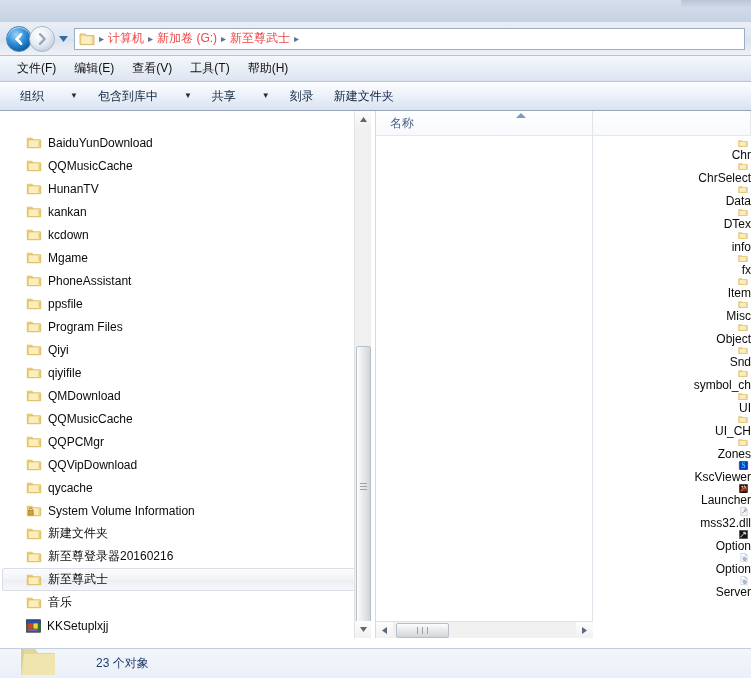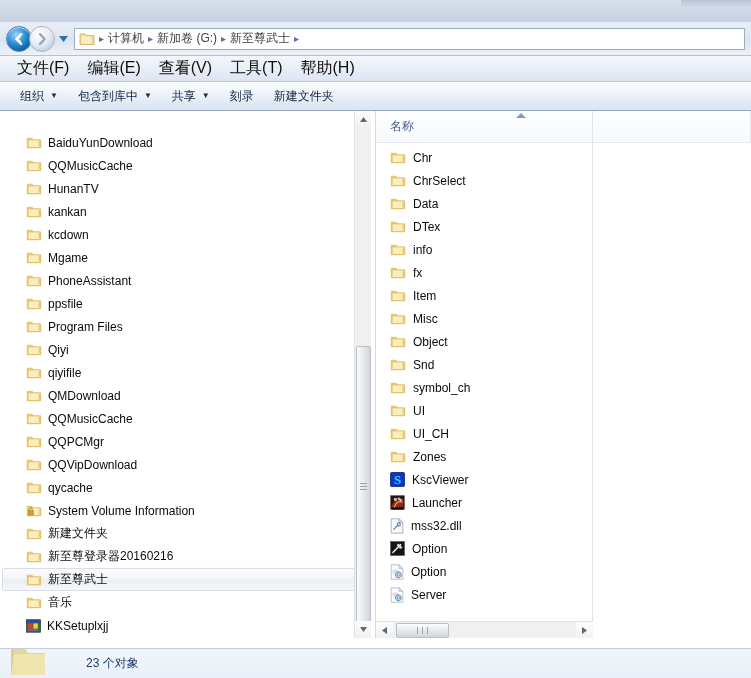--- a/index.html
+++ b/index.html
@@ -52,44 +52,44 @@
     width: 14px; height: 26px; display: flex; align-items: center; justify-content: center;
     margin: 0 2px 0 1px;
   }
   .addr-field {
     flex: 1 1 auto; height: 22px; margin-left: 2px; margin-right: 2px;
     background: #fff; border: 1px solid #9aafc6;
     display: flex; align-items: center; padding: 0 4px;
     font-size: 12px; color: #1b3a6b; overflow: hidden; white-space: nowrap;
   }
   .addr-folder-icon { margin-right: 3px; display:flex; align-items:center; }
-  .crumb { color: #404040; padding: 1px 3px; }
+  .crumb { color: #ef4444; padding: 1px 3px; }
   .crumb-sep { color: #5a7193; padding: 0 1px; font-size: 10px; }
 
   
   .menubar {
     height: 26px;
     background: linear-gradient(to bottom, #f4f7fb 0%, #eaeff7 45%, #dfe6f2 95%, #d5deec 100%);
     display: flex; align-items: center;
     padding-left: 8px;
     border-bottom: 1px solid #b9c6d8;
     color: #101010;
   }
-  .menuitem { padding: 14px 9px; font-size: 16px; white-space: nowrap; }
+  .menuitem { padding: 14px 9px; font-size: 12px; white-space: nowrap; }
 
   
   .toolbar {
     height: 29px;
     background: linear-gradient(to bottom, #fbfdff 0%, #eef3fa 42%, #e0e8f4 80%, #dbe3f0 100%);
     display: flex; align-items: center;
     padding-left: 10px;
     border-bottom: 1px solid #98a6bb;
     color: #11243f;
   }
-  .tbitem { display: flex; align-items: center; padding: 3px 10px; white-space: nowrap; font-size: 12px; }
+  .tbitem { display: flex; align-items: center; padding: 3px 10px; white-space: nowrap; font-size: 12px; gap: 20px; }
   .tbcaret { margin-left: 6px; font-size: 8px; color: #2a2a2a; line-height: 1; }
 
   
   .content {
     position: relative;
     height: 527px;
     display: flex;
     background: #fff;
   }
 
@@ -142,40 +142,41 @@
   .splitter { width: 4px; flex: 0 0 4px; background: #fff; }
 
   
   .listpane {
     flex: 1 1 auto; position: relative;
     background: #fff;
     border-left: 1px solid #d6dbe3;
     overflow: hidden;
   }
   .colheader {
-    height: 32px;
+    height: 25px;
     background: linear-gradient(to bottom, #fdfeff 0%, #f7f9fc 100%);
     border-bottom: 1px solid #e4e8ee;
     display: flex; align-items: center;
     position: relative;
   }
   .colheader .coltitle { padding-left: 14px; color: #4c6489; font-size: 12px; }
   .colheader .sortmark {
     position: absolute; left: 140px; top: 2px;
     width: 0; height: 0;
     border-left: 5px solid transparent; border-right: 5px solid transparent;
     border-bottom: 5px solid #7b9bc4;
   }
   .colheader .colsep { position:absolute; right: 0; top: 0; bottom: 0; width:1px; background:#e4e8ee; }
 
   .filelist { padding-top: 3px; }
   .filerow {
-    height: 23px; display: flex; align-items: center;
+    height: 23px; display: flex; align-items: flex-end;
     padding-left: 14px; font-size: 12px; color: #0b0b0b;
     white-space: nowrap;
+    flex-direction: column;
   }
   .filerow .ilabel { margin-left: 7px; }
 
   
   .list-right-edge {
     position: absolute; top: 0; bottom: 0; right: 158px; width: 1px; background: #dfe3ea;
   }
   .hscroll {
     position: absolute; left: 0; right: 158px; bottom: 0; height: 17px;
     background: #f0f0f0; border-top: 1px solid #e2e2e2;
@@ -195,21 +196,21 @@
   }
   .hgrip { height: 7px; display:flex; }
   .hgrip i { display:block; width:1px; background:#9aa3ad; margin:0 2px; }
 
   
   .statuspane {
     position: absolute; left: 0; bottom: 0; width: 751px; height: 30px;
     background: linear-gradient(to bottom, #f2f6fb 0%, #eaf0f8 100%);
     border-top: 1px solid #c2cede;
     display: flex; align-items: center;
-    padding-left: 8px;
+    padding-left: 18px;
   }
   .status-icon { flex: 0 0 auto; }
   .status-text { margin-left: 38px; color: #1f3d6b; font-size: 12px; }
 </style>
 </head>
 <body>
 
 <div class="titlebar-strip">
   <div class="glass-blob"></div>
 </div>

